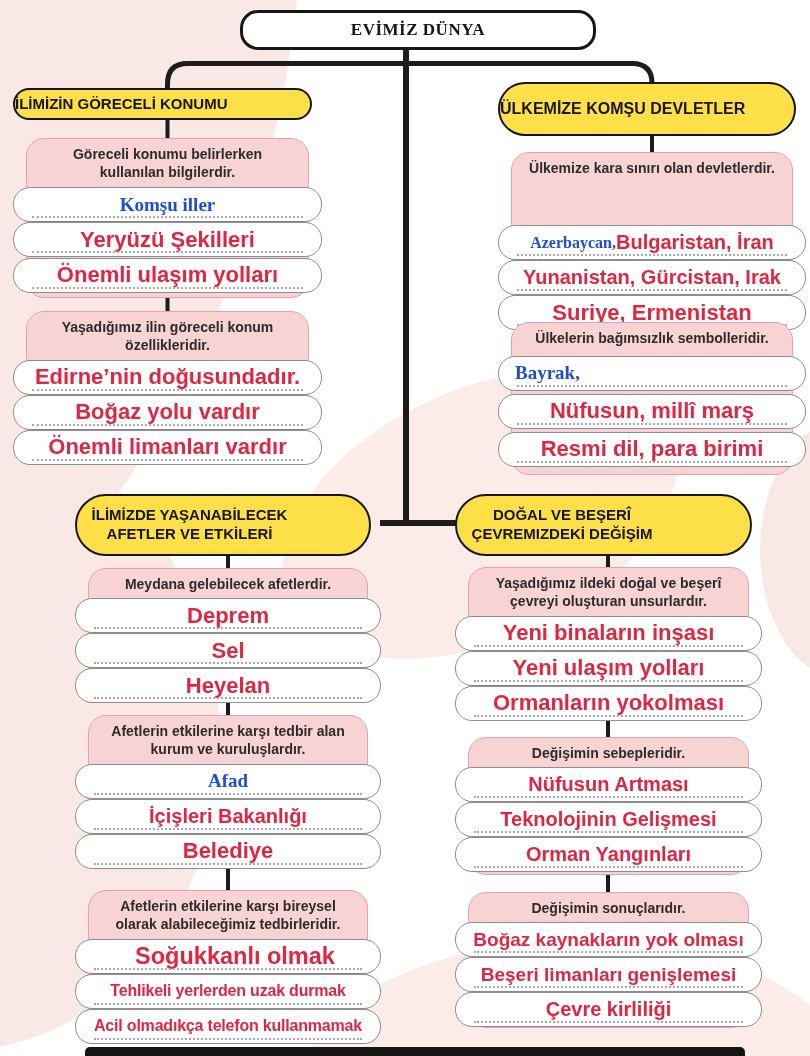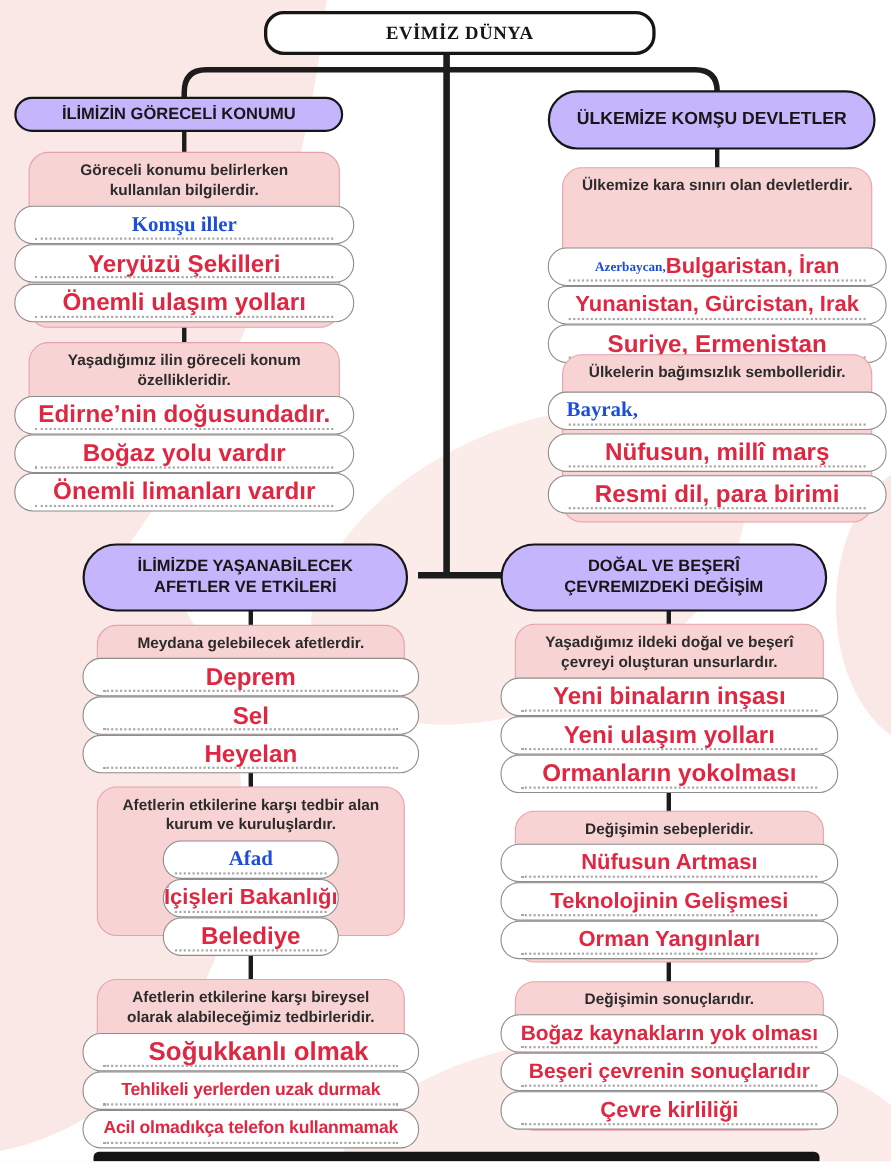--- a/index.html
+++ b/index.html
@@ -11,22 +11,22 @@
   .lines{position:absolute;left:0;top:0;z-index:1;}
   .root-box{
     position:absolute;left:240px;top:10px;width:350px;height:34px;z-index:2;
     background:#fff;border:3px solid #161616;border-radius:18px;
     display:flex;align-items:center;justify-content:center;
     font-weight:700;font-size:17px;color:#161616;letter-spacing:.5px;font-family:Liberation Serif, serif;
   }
   .section{position:absolute;z-index:2;}
   .sec-title{
     position:absolute;left:0;right:10px;top:0;
-    background:#c4b5fd;border:2.5px solid #161616;border-radius:999px;
-    display:flex;align-items:center;justify-content:center;text-align:center;
+    background:#fde047;border:2.5px solid #161616;border-radius:999px;
+    display:flex;align-items:center;justify-content:flex-start;text-align:center;
     font-weight:700;font-size:15px;color:#161616;line-height:1.25;
   }
   .sec-title .tt{display:inline-block;}
   .sec-title .narrow{max-width:225px;}
   .group{position:absolute;left:0;right:0;display:flex;flex-direction:column;}
   .group-bg{
     position:absolute;left:13px;right:13px;top:0;bottom:0;
     background:#f8d3d3;border:1.5px solid #e8a0ac;border-radius:18px;
   }
   .prompt{
@@ -45,21 +45,21 @@
     border-bottom:2px dotted #a8a8a8;
   }
   .pill.align-left{justify-content:flex-start;padding-left:16px;}
   .ink-red{color:#df2742;font-weight:700;}
   .ink-pen{color:#1d4ed8;font-family:cursive;font-weight:600;}
   .a-sm{font-size:16px;letter-spacing:-.2px;}
   .a-md{font-size:19px;}
   .a-lg{font-size:20px;}
   .a-xl{font-size:22px;}
   .a-xxl{font-size:23.5px;margin-left:14px;}
-  .a-pre{font-size:12px;}
+  .a-pre{font-size:16px;}
   .cutoff{
     position:absolute;left:85px;top:1047px;width:660px;height:9px;z-index:2;
     background:#141414;border-radius:5px 5px 0 0;
   }
 </style>
 </head>
 <body>
 
 <div class="canvas">
 
@@ -168,21 +168,21 @@
             <span class="ink-red a-xl">Deprem</span>
           </div>
         <div class="pill">
             <span class="ink-red a-xl">Sel</span>
           </div>
         <div class="pill">
             <span class="ink-red a-xl">Heyelan</span>
           </div>
       </div>
     </div>
-    <div class="group" style="top:221px;height:136px;align-items:center;">
+    <div class="group" style="top:221px;height:136px;">
       <div class="group-bg"></div>
       <div class="prompt">Afetlerin etkilerine karşı tedbir alan kurum ve kuruluşlardır.</div>
       <div class="pills">
         <div class="pill">
             <span class="ink-pen a-md">Afad</span>
           </div>
         <div class="pill">
             <span class="ink-red a-lg">İçişleri Bakanlığı</span>
           </div>
         <div class="pill">
@@ -242,21 +242,21 @@
       </div>
     </div>
     <div class="group" style="top:398px;height:136px;">
       <div class="group-bg"></div>
       <div class="prompt">Değişimin sonuçlarıdır.</div>
       <div class="pills">
         <div class="pill">
             <span class="ink-red a-md">Boğaz kaynakların yok olması</span>
           </div>
         <div class="pill">
-            <span class="ink-red a-md">Beşeri çevrenin sonuçlarıdır</span>
+            <span class="ink-red a-md">Beşeri limanları genişlemesi</span>
           </div>
         <div class="pill">
             <span class="ink-red a-lg">Çevre kirliliği</span>
           </div>
       </div>
     </div>
   </div>
 
   <div class="cutoff"></div>
 

